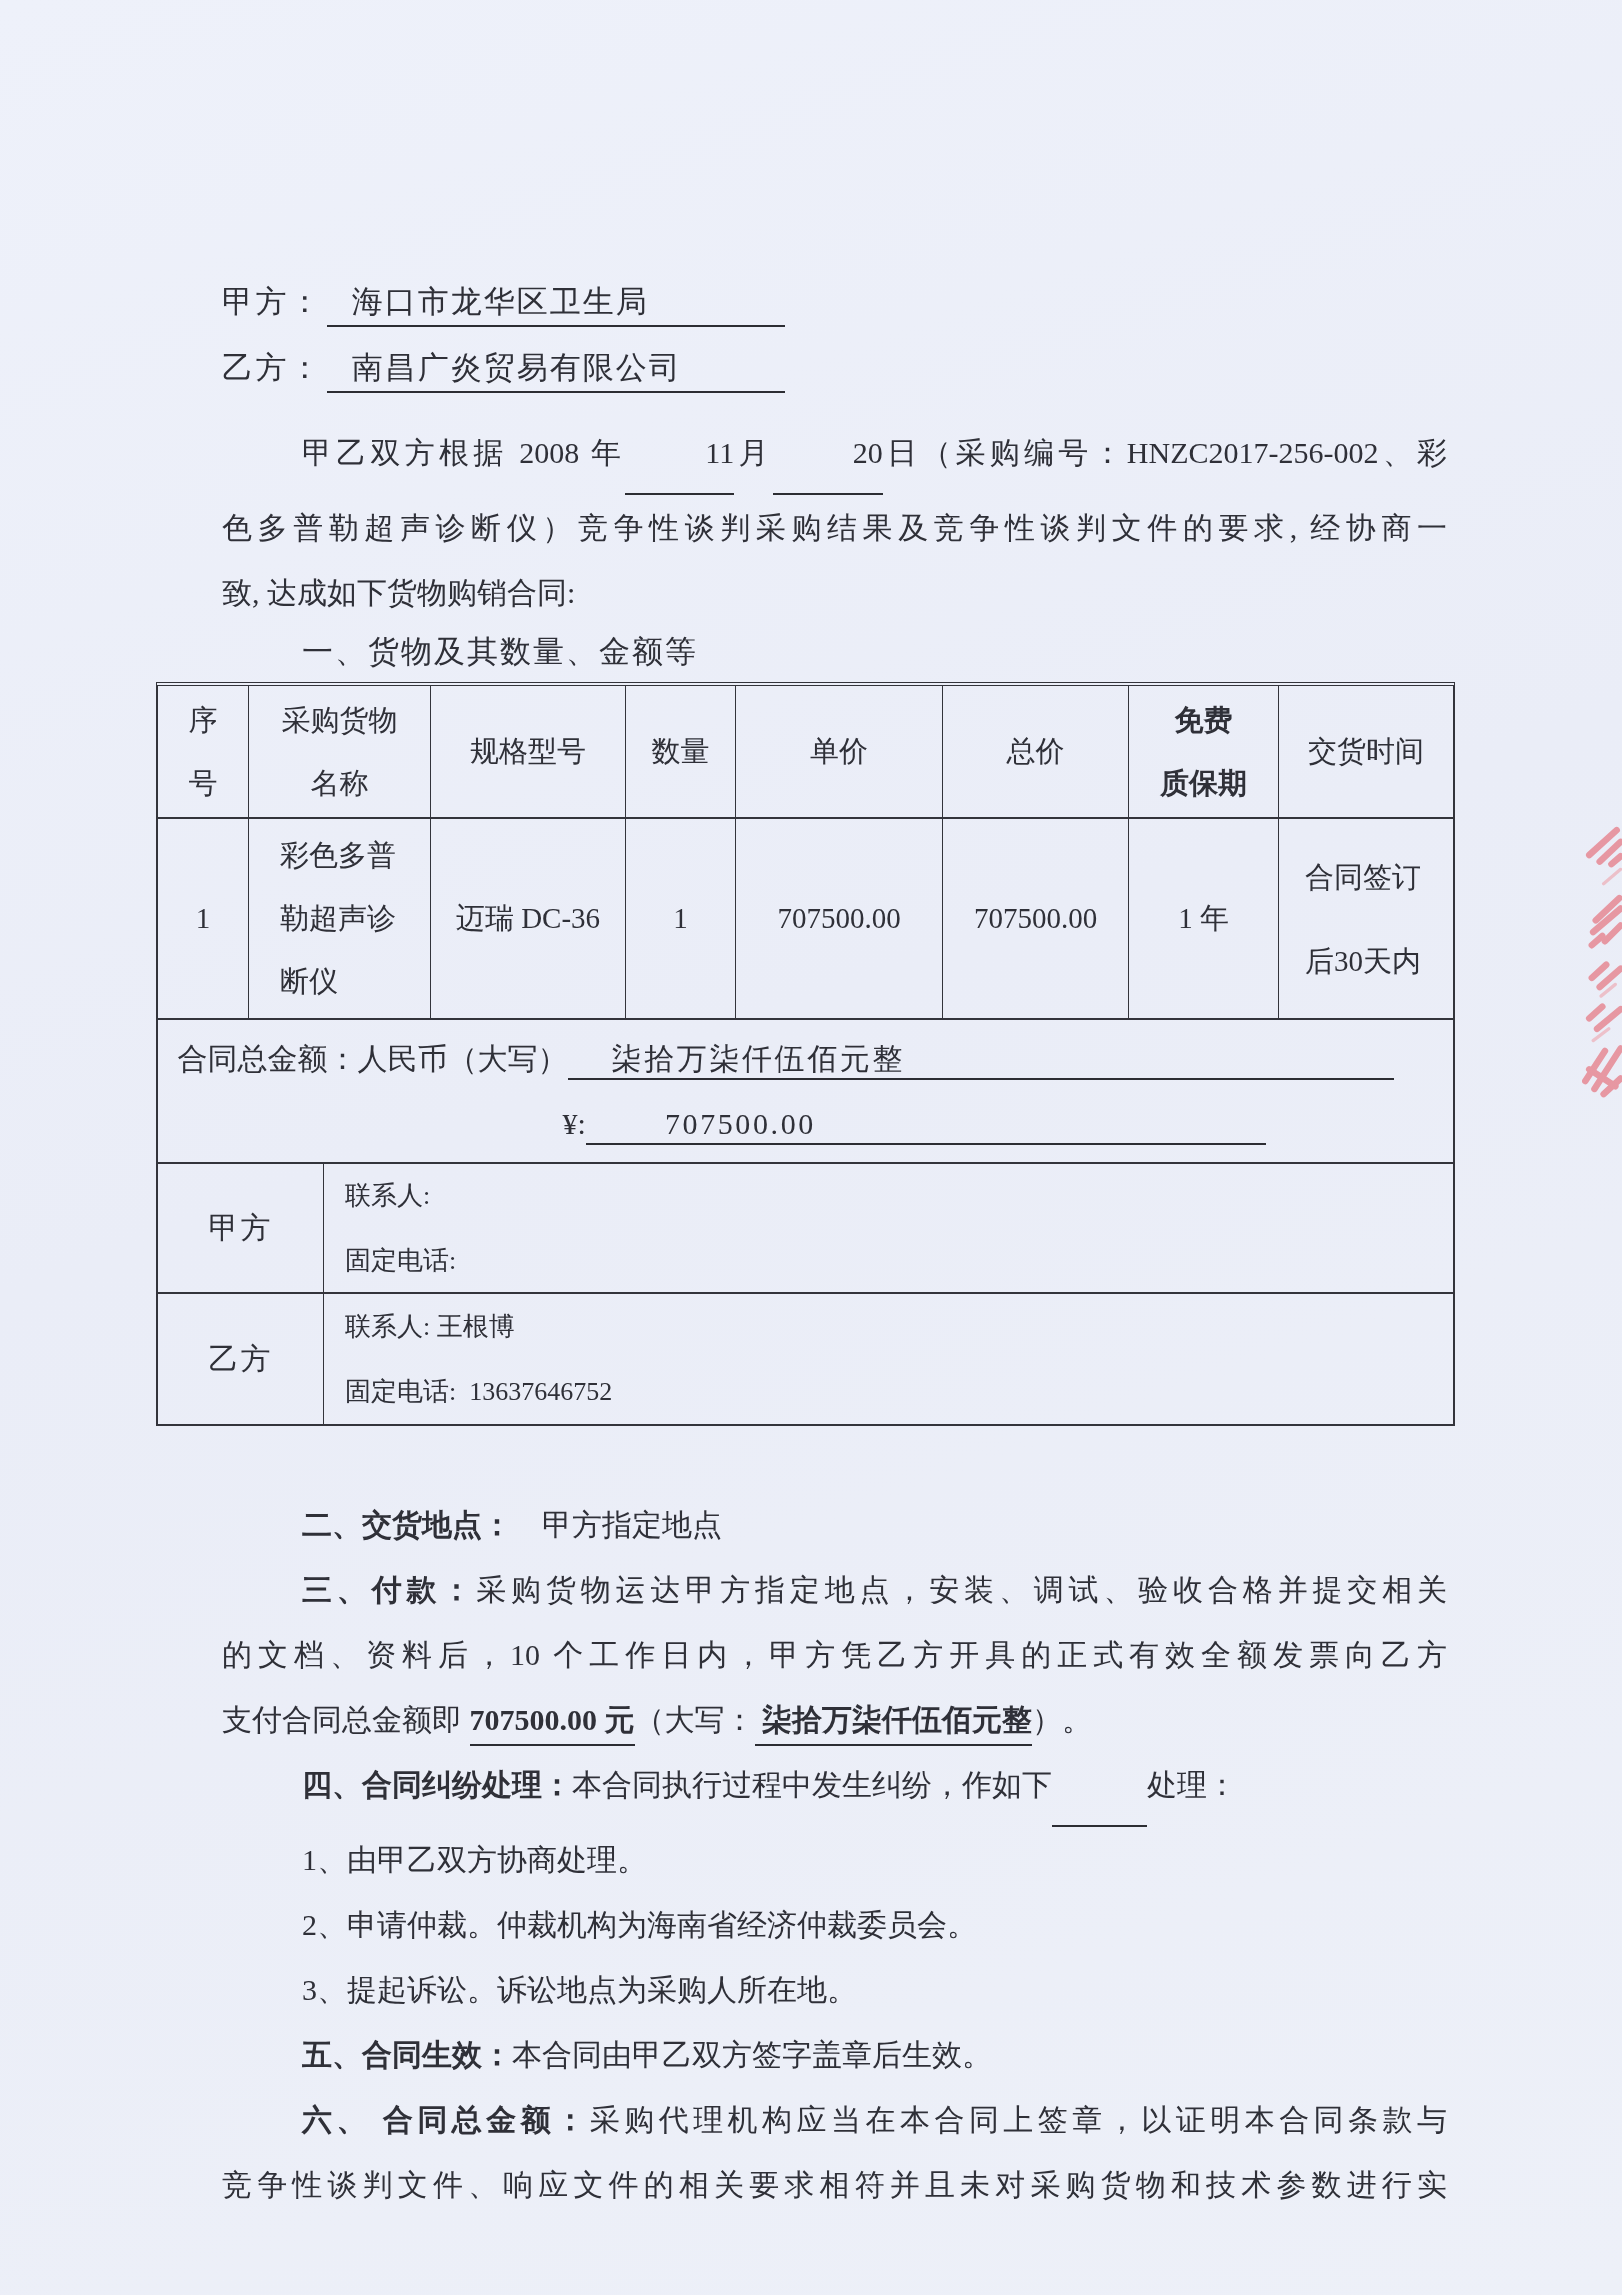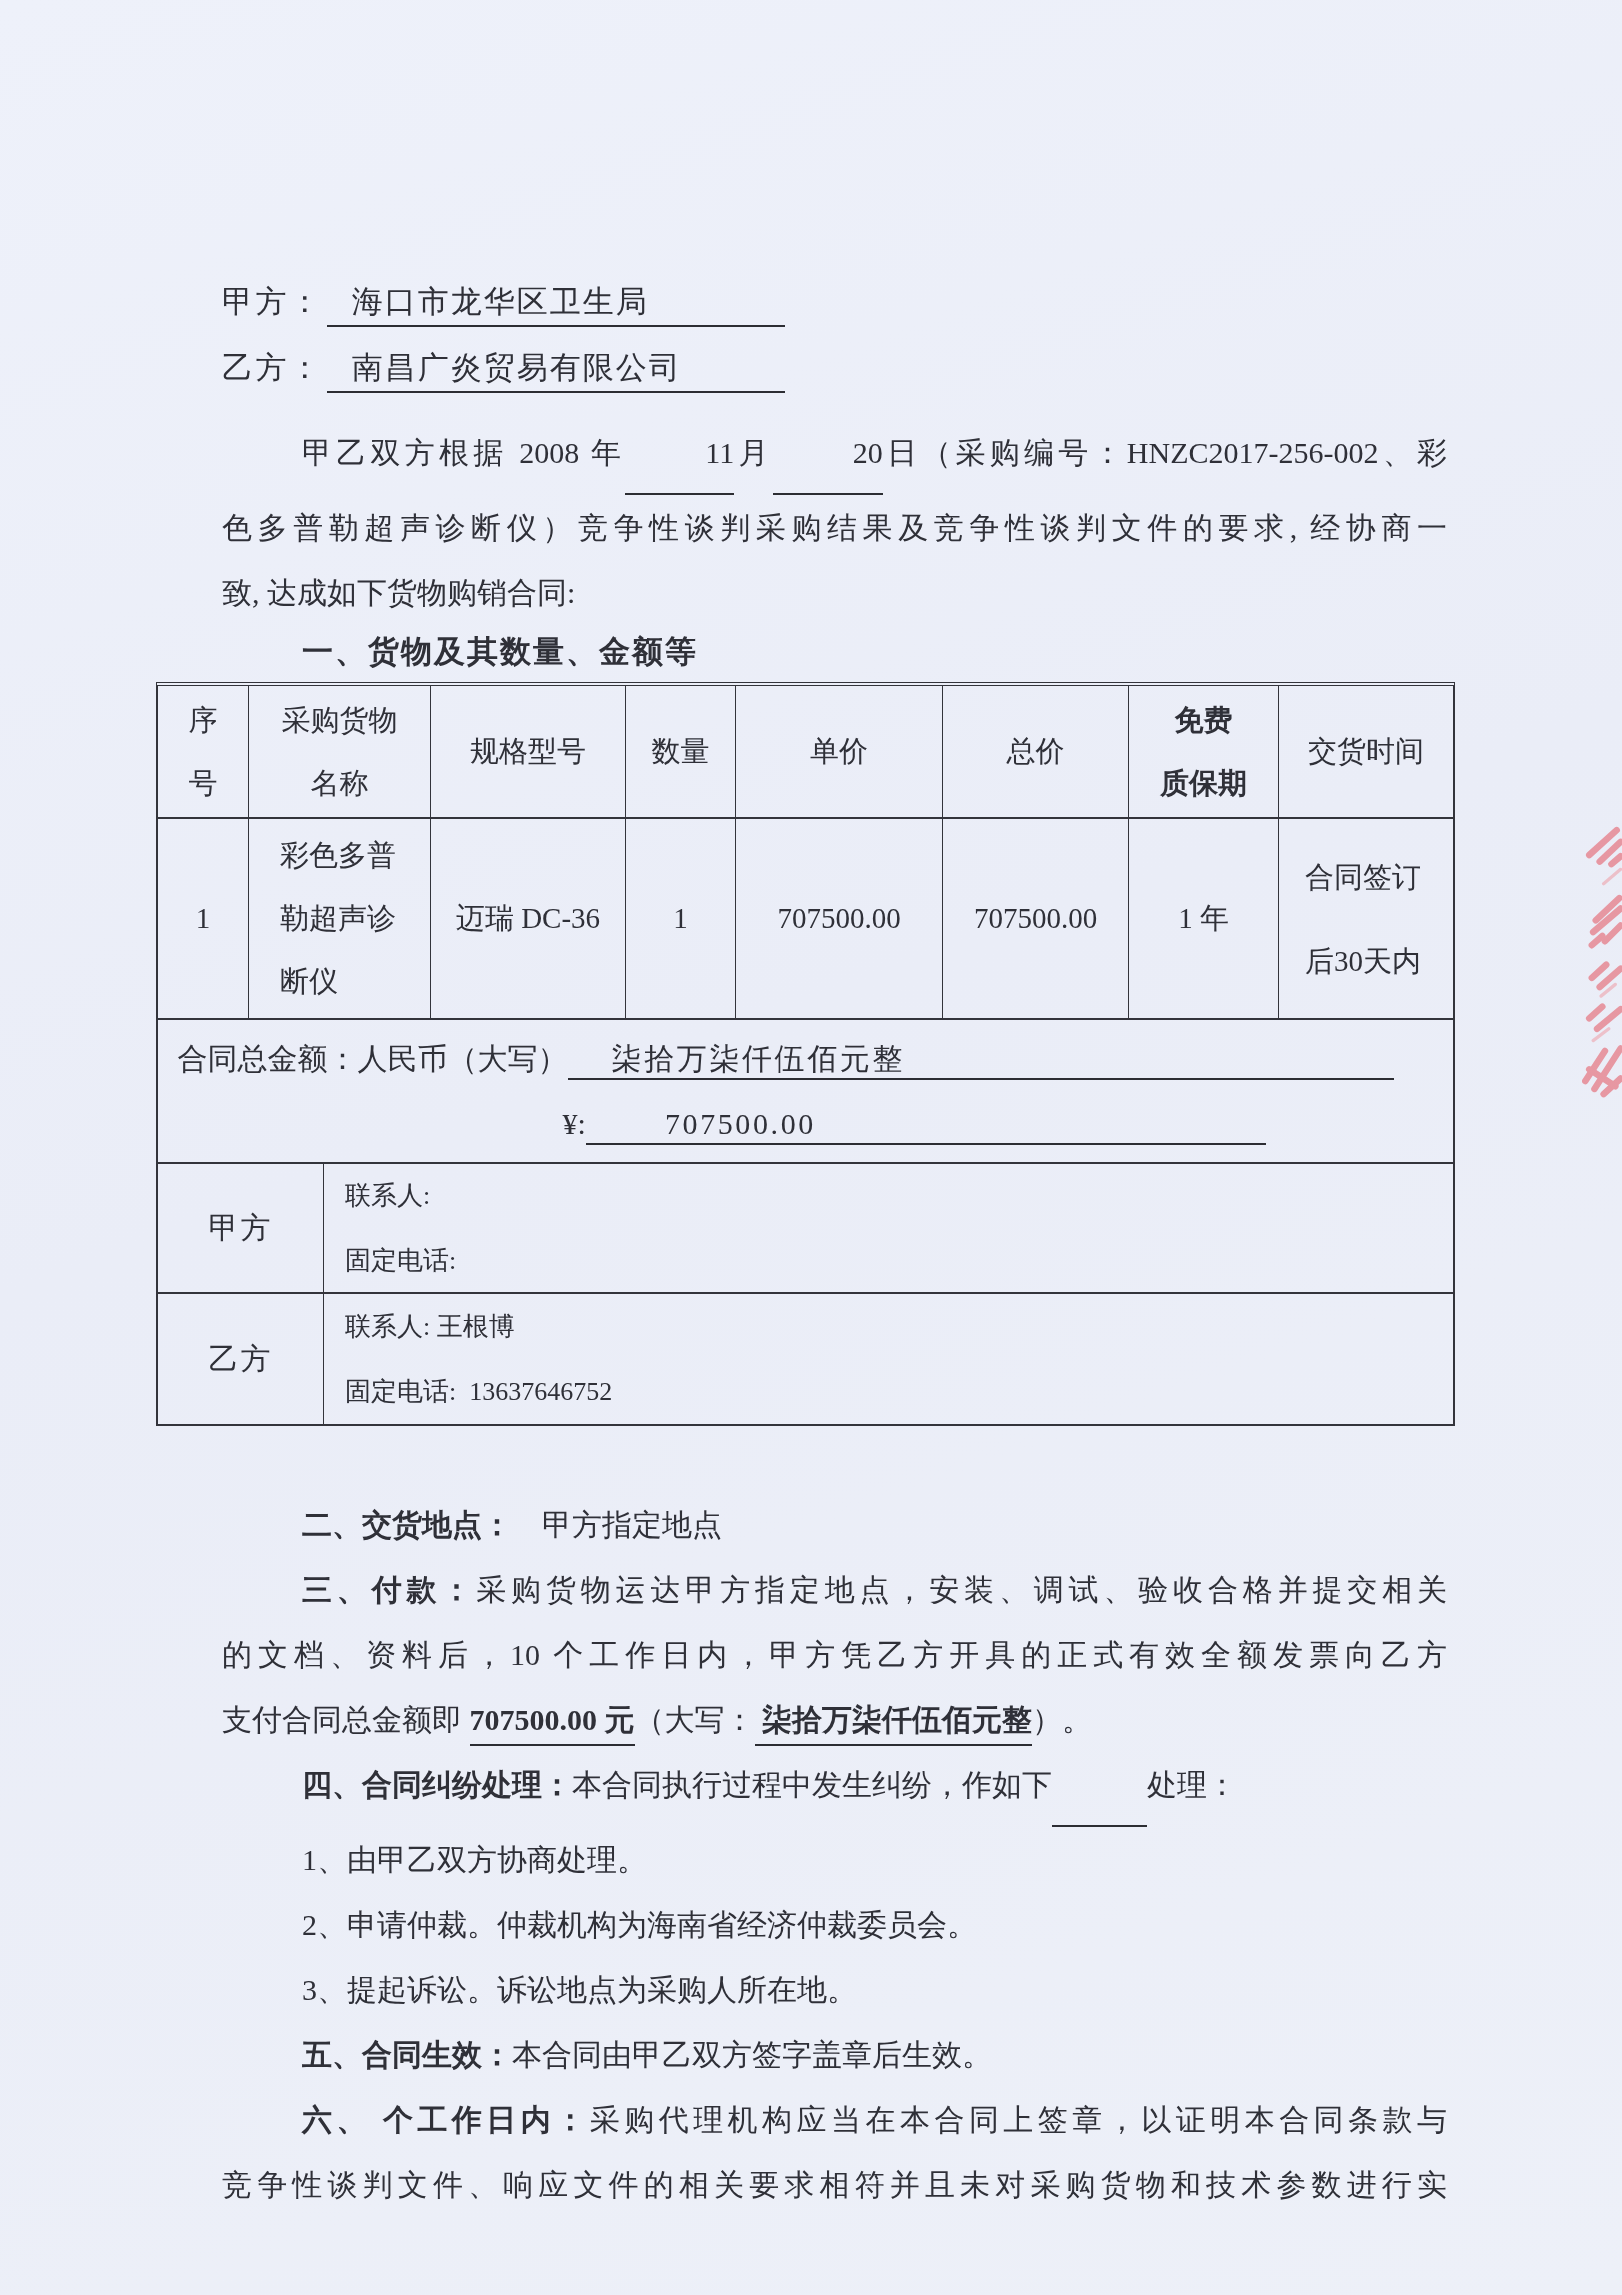--- a/index.html
+++ b/index.html
@@ -21,21 +21,21 @@
   .flow{position:absolute;left:222px;width:1225px;font-size:30px;line-height:65px;}
   .tl{min-height:65px;}
   .tl.ind{text-indent:80px;}
   .tl.just{text-align:justify;text-align-last:justify;}
   .b{font-weight:700;}
   .u{border-bottom:2.6px solid #2c2d33;padding-bottom:8px;}
   .bk1{display:inline-block;min-width:68px;text-align:center;}
   .bk2{display:inline-block;min-width:98px;text-align:left;}
   .bk3{display:inline-block;min-width:54px;}
   
-  .sec1{position:absolute;left:302px;top:631px;font-size:31px;font-weight:700;letter-spacing:2px;}
+  .sec1{position:absolute;left:302px;top:631px;font-size:31px;font-weight:400;letter-spacing:2px;}
   
   .gtable{position:absolute;left:156px;top:682px;width:1299px;
     border:2px solid #33343b;border-top:4.6px double #33343b;box-sizing:border-box;font-size:29px;}
   .gtable *{box-sizing:border-box;}
   .trow{display:grid;grid-template-columns:91px 182px 195px 110px 207px 186px 150px 174px;}
   .hrow{height:133px;border-bottom:2.6px solid #33343b;}
   .drow{height:201px;border-bottom:2.6px solid #33343b;}
   .cell{border-right:1.3px solid #33343b;display:flex;align-items:center;justify-content:center;
     text-align:center;line-height:63px;white-space:pre-line;}
   .cell:last-child{border-right:none;}
@@ -125,21 +125,21 @@
   <div class="flow" style="top:1492px">
       <div class="tl ind"><span class="b">二、交货地点：</span><span>　甲方指定地点</span></div>
       <div class="tl just ind"><span class="b">三、付款：</span><span>采购货物运达甲方指定地点，安装、调试、验收合格并提交相关</span></div>
       <div class="tl just"><span>的文档、资料后，10 个工作日内，甲方凭乙方开具的正式有效全额发票向乙方</span></div>
       <div class="tl"><span>支付合同总金额即 </span><span class="b u">707500.00 元</span><span>（大写：</span><span class="b u">&nbsp;柒拾万柒仟伍佰元整</span><span>）。</span></div>
       <div class="tl ind"><span class="b">四、合同纠纷处理：</span><span>本合同执行过程中发生纠纷，作如下</span><span class="u bk3">&nbsp;&nbsp;</span><span>处理：</span></div>
       <div class="tl ind"><span>1、由甲乙双方协商处理。</span></div>
       <div class="tl ind"><span>2、申请仲裁。仲裁机构为海南省经济仲裁委员会。</span></div>
       <div class="tl ind"><span>3、提起诉讼。诉讼地点为采购人所在地。</span></div>
       <div class="tl ind"><span class="b">五、合同生效：</span><span>本合同由甲乙双方签字盖章后生效。</span></div>
-      <div class="tl just ind"><span class="b">六、 个工作日内：</span><span>采购代理机构应当在本合同上签章，以证明本合同条款与</span></div>
+      <div class="tl just ind"><span class="b">六、 合同总金额：</span><span>采购代理机构应当在本合同上签章，以证明本合同条款与</span></div>
       <div class="tl just"><span>竞争性谈判文件、响应文件的相关要求相符并且未对采购货物和技术参数进行实</span></div>
     </div>
 
   <svg class="stamp" viewBox="0 0 90 430">
     <g stroke="#e4525e" stroke-width="10" stroke-linecap="round" fill="none" opacity="0.55">
       <path d="M40 52 L82 14"></path>
         <path d="M56 62 L88 32"></path>
         <path d="M74 66 L88 54"></path>
       <path d="M50 152 L86 118"></path>
         <path d="M46 170 L88 134"></path>

